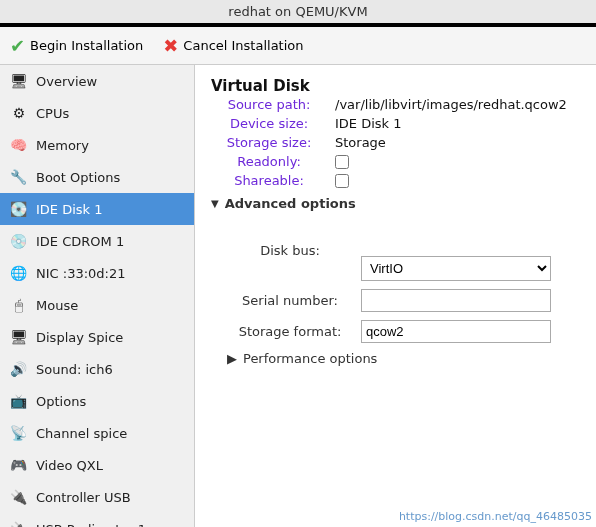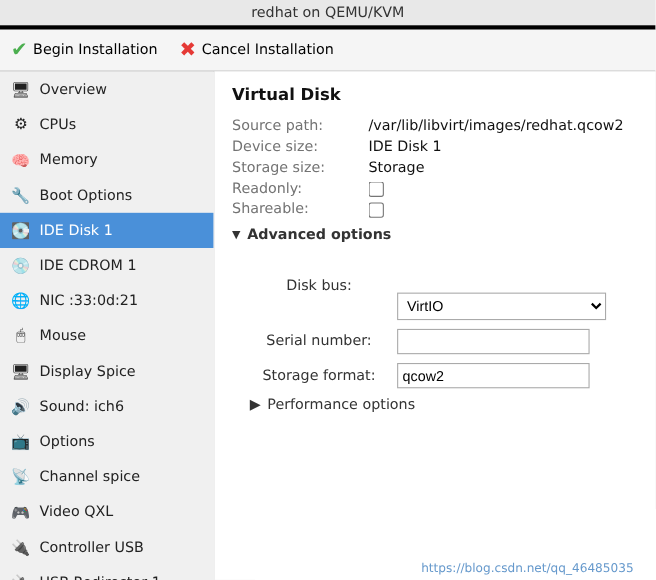--- a/index.html
+++ b/index.html
@@ -82,33 +82,33 @@
     
     .content {
       flex: 1;
       background: #fff;
       padding: 12px 16px;
       overflow-y: auto;
     }
     .content-title {
       font-size: 15px;
       font-weight: bold;
-      margin-bottom: 12px;
+      margin-bottom: 2px;
       color: #111;
     }
 
     .info-grid {
       display: grid;
       grid-template-columns: 120px 1fr;
       gap: 4px 4px;
       margin-bottom: 8px;
     }
     .info-label {
-      text-align: left;
-      color: #737373;
+      text-align: center;
+      color: #6d28d9;
       padding-right: 4px;
       align-self: center;
     }
     .info-value {
       color: #111;
       align-self: center;
     }
 
     .checkbox-row {
       display: flex;
@@ -151,21 +151,21 @@
 
     select.dropdown {
       width: 190px;
       padding: 3px 4px;
       font-size: 13px;
       border: 1px solid #aaa;
       background: white;
       margin-top: 37px;
     }
     input.text-input {
-      width: 175px;
+      width: 190px;
       padding: 3px 4px;
       font-size: 13px;
       border: 1px solid #aaa;
       background: white;
     }
 
     
     .perf-toggle {
       display: flex;
       align-items: center;
@@ -174,21 +174,21 @@
       font-size: 13px;
       color: #333;
       margin-top: 8px;
       margin-left: 16px;
     }
 
     
     .watermark {
       position: fixed;
       bottom: 4px;
-      right: 20px;
+      right: 4px;
       font-size: 11px;
       color: #6699cc;
     }
   </style>
 </head>
 <body>
 
 <div class="title-bar">
   <span>redhat on QEMU/KVM</span>
 </div>

